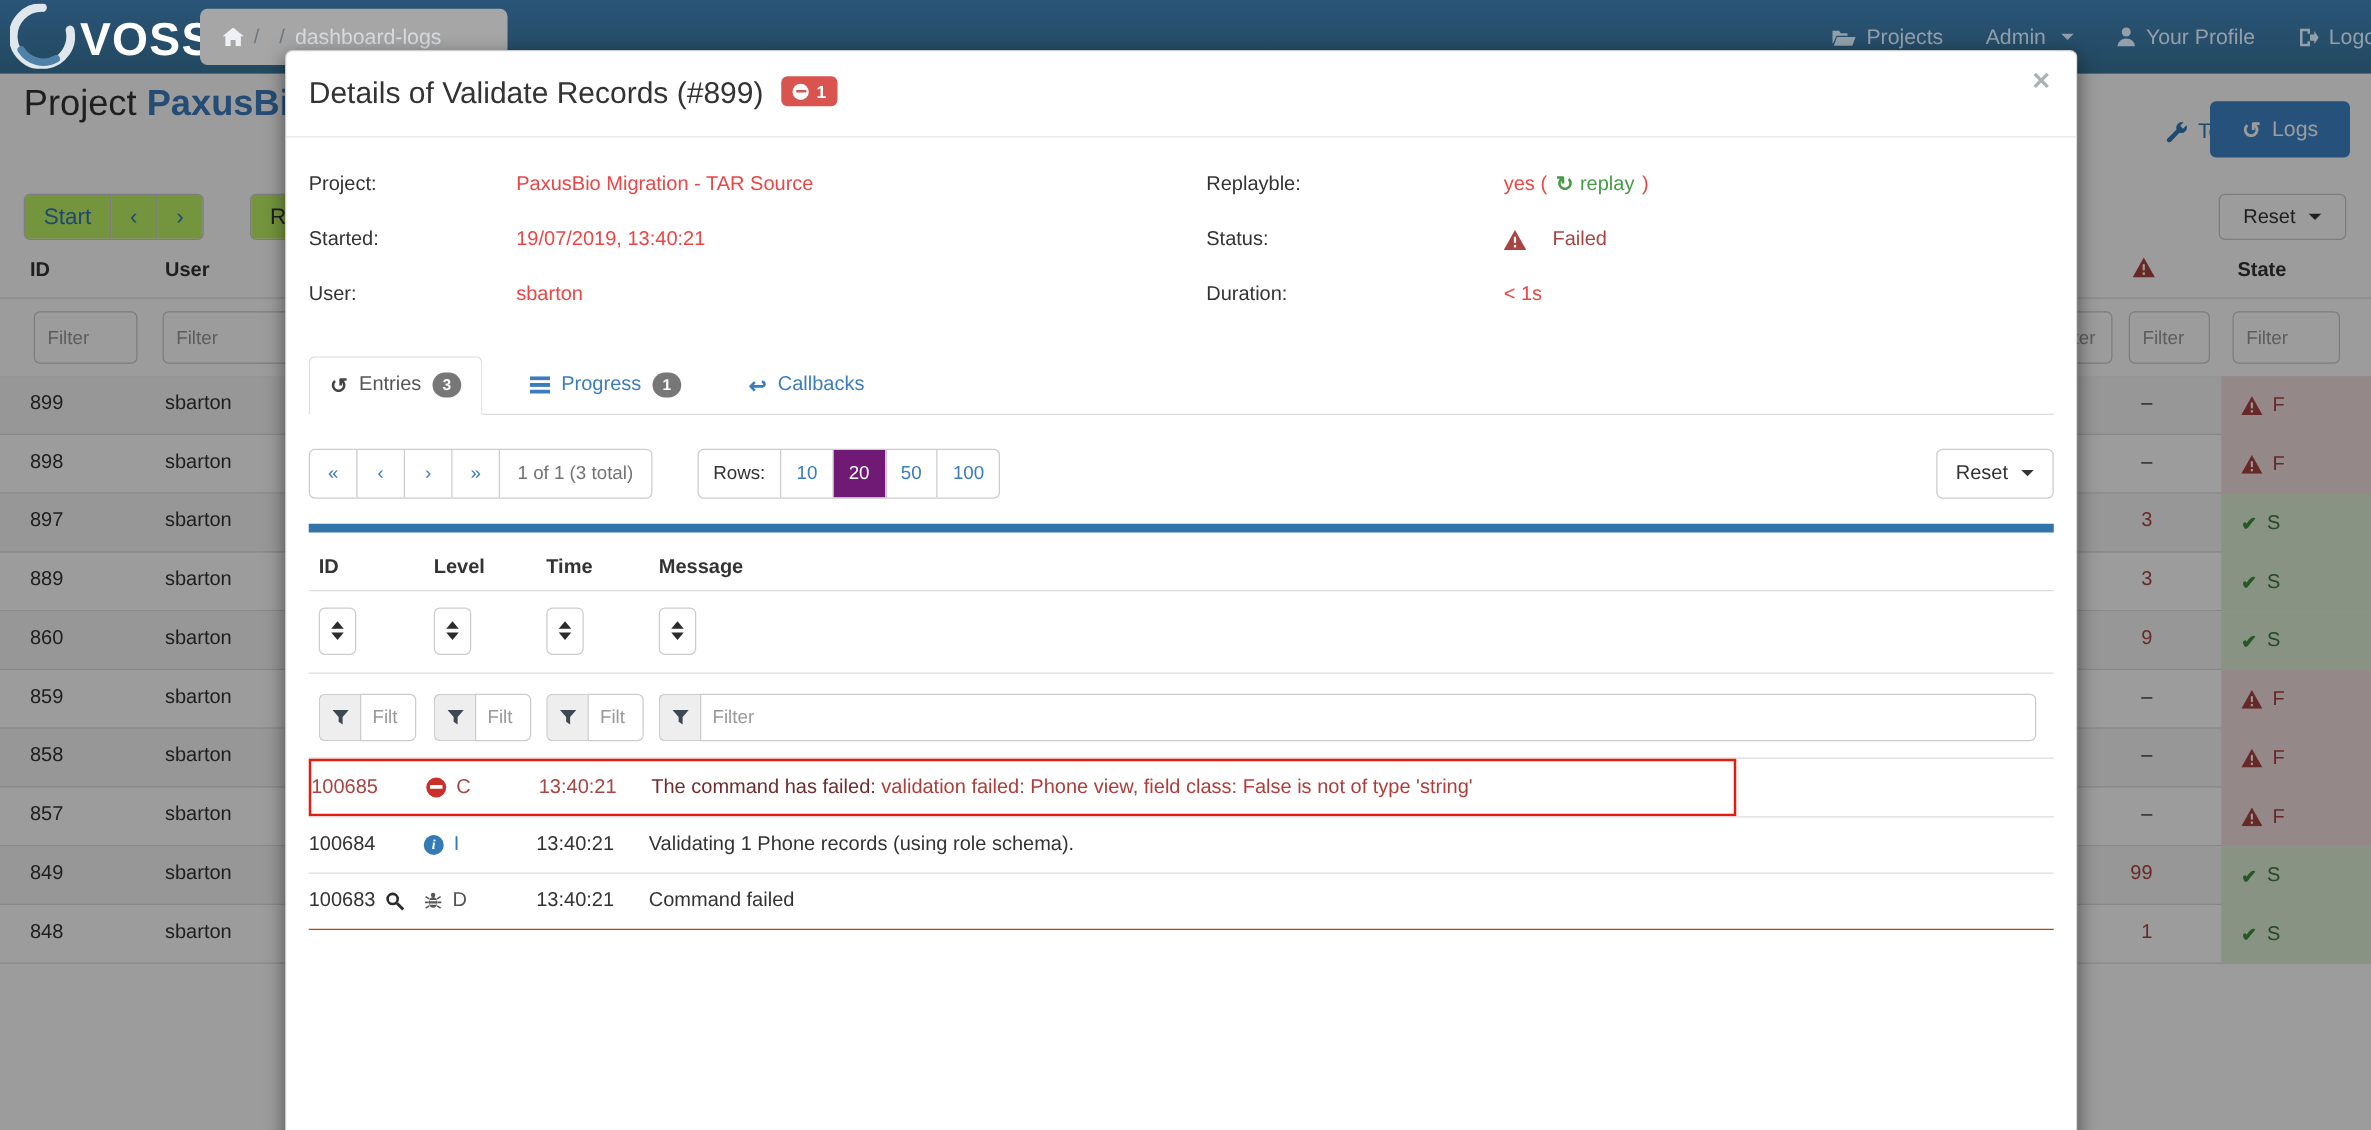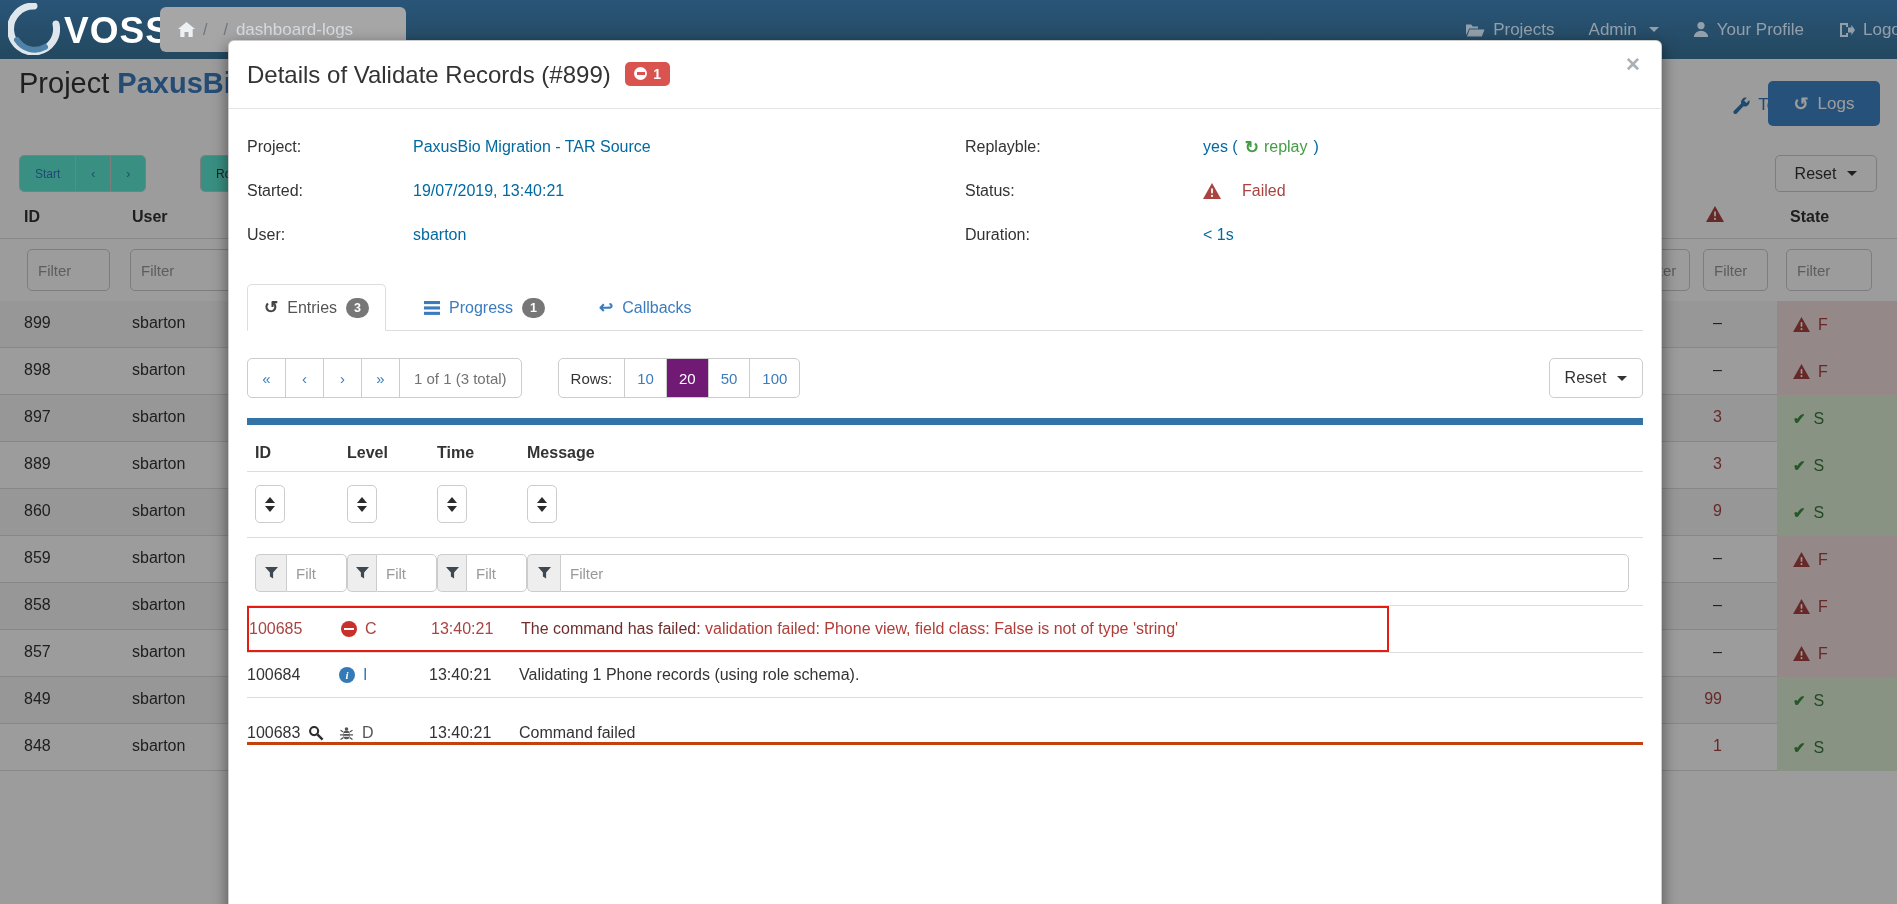--- a/index.html
+++ b/index.html
@@ -20,21 +20,21 @@
   .caret{display:inline-block;width:0;height:0;border-left:5px solid transparent;border-right:5px solid transparent;border-top:5px solid #93a0ab;margin-left:4px;}
   .caret.blue{border-top-color:#337ab7;}
   .caret.dark{border-top-color:#333;}
 
   
   .bgpage{position:absolute;inset:59px 0 0 0;background:#fff;z-index:1;}
   .pg-h1{position:absolute;left:19px;top:8px;font-size:29px;}
   .pg-h1 .t1{color:#333;font-weight:500;}
   .pg-h1 .t2{color:#3b7cbf;font-weight:bold;}
   .btngrp{position:absolute;display:flex;border:1px solid #ccc;border-radius:5px;overflow:hidden;background:#fff;height:37px;box-sizing:border-box;}
-  .btngrp .cell{display:flex;align-items:center;justify-content:center;padding:0 15px;color:#337ab7;font-size:12px;border-right:1px solid #ccc;cursor:pointer;background:#5eead4;}
+  .btngrp .cell{display:flex;align-items:center;justify-content:center;padding:0 15px;color:#337ab7;font-size:18px;border-right:1px solid #ccc;cursor:pointer;background:#bef264;}
   .btngrp .cell:last-child{border-right:none;}
   .grp-start{left:19px;top:96px;}
   .grp-rows-bg{left:200px;top:96px;width:120px;}
   .grp-rows-bg .cell{color:#333;border-right:none;}
   .tools-wrap{position:absolute;right:77px;top:36px;display:flex;align-items:center;gap:8px;color:#337ab7;font-size:17px;cursor:pointer;}
   .logs-btn{position:absolute;left:1768px;top:22px;width:112px;height:45px;background:#3f85c9;border-radius:5px;color:#fff;
             display:flex;align-items:center;justify-content:center;gap:9px;font-size:17px;cursor:pointer;}
   .hist-ico{font-weight:bold;font-size:18px;line-height:1;}
   .reset-bg{position:absolute;left:1775px;top:96px;width:102px;height:37px;background:#fff;border:1px solid #ccc;border-radius:5px;
             display:flex;align-items:center;justify-content:center;gap:7px;color:#333;font-size:16px;box-sizing:border-box;cursor:pointer;}
@@ -79,21 +79,21 @@
   .ico-minus-w::after{content:"";position:absolute;left:2.5px;top:5.4px;width:8px;height:2.2px;background:#d9534f;}
   .m-badge b{color:#fff;font-size:14px;}
   .m-close{position:absolute;right:20px;top:12px;color:#aab0b5;font-size:19px;font-weight:bold;cursor:pointer;}
   .m-body{padding:16px 18px 0;}
   .fields{display:flex;}
   .fcol-l{width:718px;flex:none;}
   .fcol-r{flex:1;}
   .f-row{height:44px;display:flex;align-items:center;font-size:16px;}
   .fcol-l .f-label{width:166px;flex:none;color:#333;}
   .fcol-r .f-label{width:238px;flex:none;color:#333;}
-  .lnk{color:#0369a1;}
+  .lnk{color:#ef4444;}
   .green{color:#449d44;}
   .ico-refresh{color:#449d44;font-weight:bold;font-size:17px;margin:0 5px 0 7px;}
   .failed-val{display:flex;align-items:center;gap:21px;color:#a94442;}
   
   .tabs{display:flex;margin-top:27px;border-bottom:1px solid #ddd;}
   .tab{display:flex;align-items:center;gap:9px;padding:12px 16px;font-size:16px;color:#3b7cbf;cursor:pointer;margin-bottom:-1px;}
   .tab.active{background:#fff;border:1px solid #ddd;border-bottom:1px solid #fff;border-radius:5px 5px 0 0;color:#555;}
   .tab .t-ico{font-weight:bold;font-size:17px;color:#3b7cbf;}
   .tab.active .t-ico{color:#444;}
   .tbadge{background:#777;color:#fff;border-radius:10px;font-size:12.5px;padding:3px 8px;font-weight:bold;}
@@ -119,27 +119,27 @@
   .e-msg{flex:1;}
   .e-sort{display:flex;padding:13px 8px 14px;border-bottom:1px solid #ddd;}
   .sort-btn{width:30px;height:38px;border:1px solid #ccc;border-radius:5px;background:#fff;display:flex;flex-direction:column;
             align-items:center;justify-content:center;gap:3px;cursor:pointer;box-sizing:border-box;}
   .tri-up{width:0;height:0;border-left:5px solid transparent;border-right:5px solid transparent;border-bottom:6px solid #2b2b2b;}
   .tri-down{width:0;height:0;border-left:5px solid transparent;border-right:5px solid transparent;border-top:6px solid #2b2b2b;}
   .e-filter{display:flex;padding:16px 8px 13px;border-bottom:1px solid #ddd;}
   .igrp{display:flex;height:38px;}
   .igrp .addon{width:33px;background:#eee;border:1px solid #ccc;border-right:none;border-radius:5px 0 0 5px;display:flex;
                align-items:center;justify-content:center;box-sizing:border-box;}
-  .igrp input{border:1px solid #ccc;border-radius:0 5px 5px 0;width:61px;padding:0 9px;font-size:15px;font-family:inherit;color:#333;box-sizing:border-box;}
+  .igrp input{border:1px solid #ccc;border-radius:0 5px 5px 0;width:45px;padding:0 9px;font-size:15px;font-family:inherit;color:#333;box-sizing:border-box;}
   .igrp input::placeholder{color:#999;}
   .igrp.wide{flex:1;margin-right:6px;}
   .igrp.wide input{flex:1;}
   #entry-rows .e-row{display:flex;align-items:center;height:44px;font-size:16px;color:#333;border-top:1px solid #ddd;}
   #entry-rows .e-row:first-child{border-top:none;}
-  #entry-rows .e-row:last-child{border-bottom:3px solid #c2410c;align-items:flex-end;}
+  #entry-rows .e-row:last-child{border-bottom:1px solid #c2410c;}
   .e-row .e-id{display:flex;align-items:center;gap:5px;}
   .e-row .e-level{display:flex;align-items:center;gap:8px;}
   .e-danger{border:2px solid #e51c0f !important;margin-right:254px;height:42px !important;}
   .e-danger .e-id,.e-danger .e-time{color:#a94442;}
   .lv-C{color:#a94442;}
   .lv-I{color:#337ab7;}
   .lv-D{color:#555;}
   .msg-dark-red{color:#702c2a;}
   .msg-red{color:#b13c38;}
   .ico-ban{width:16px;height:16px;border-radius:50%;background:#c9302c;position:relative;display:inline-block;flex:none;}

